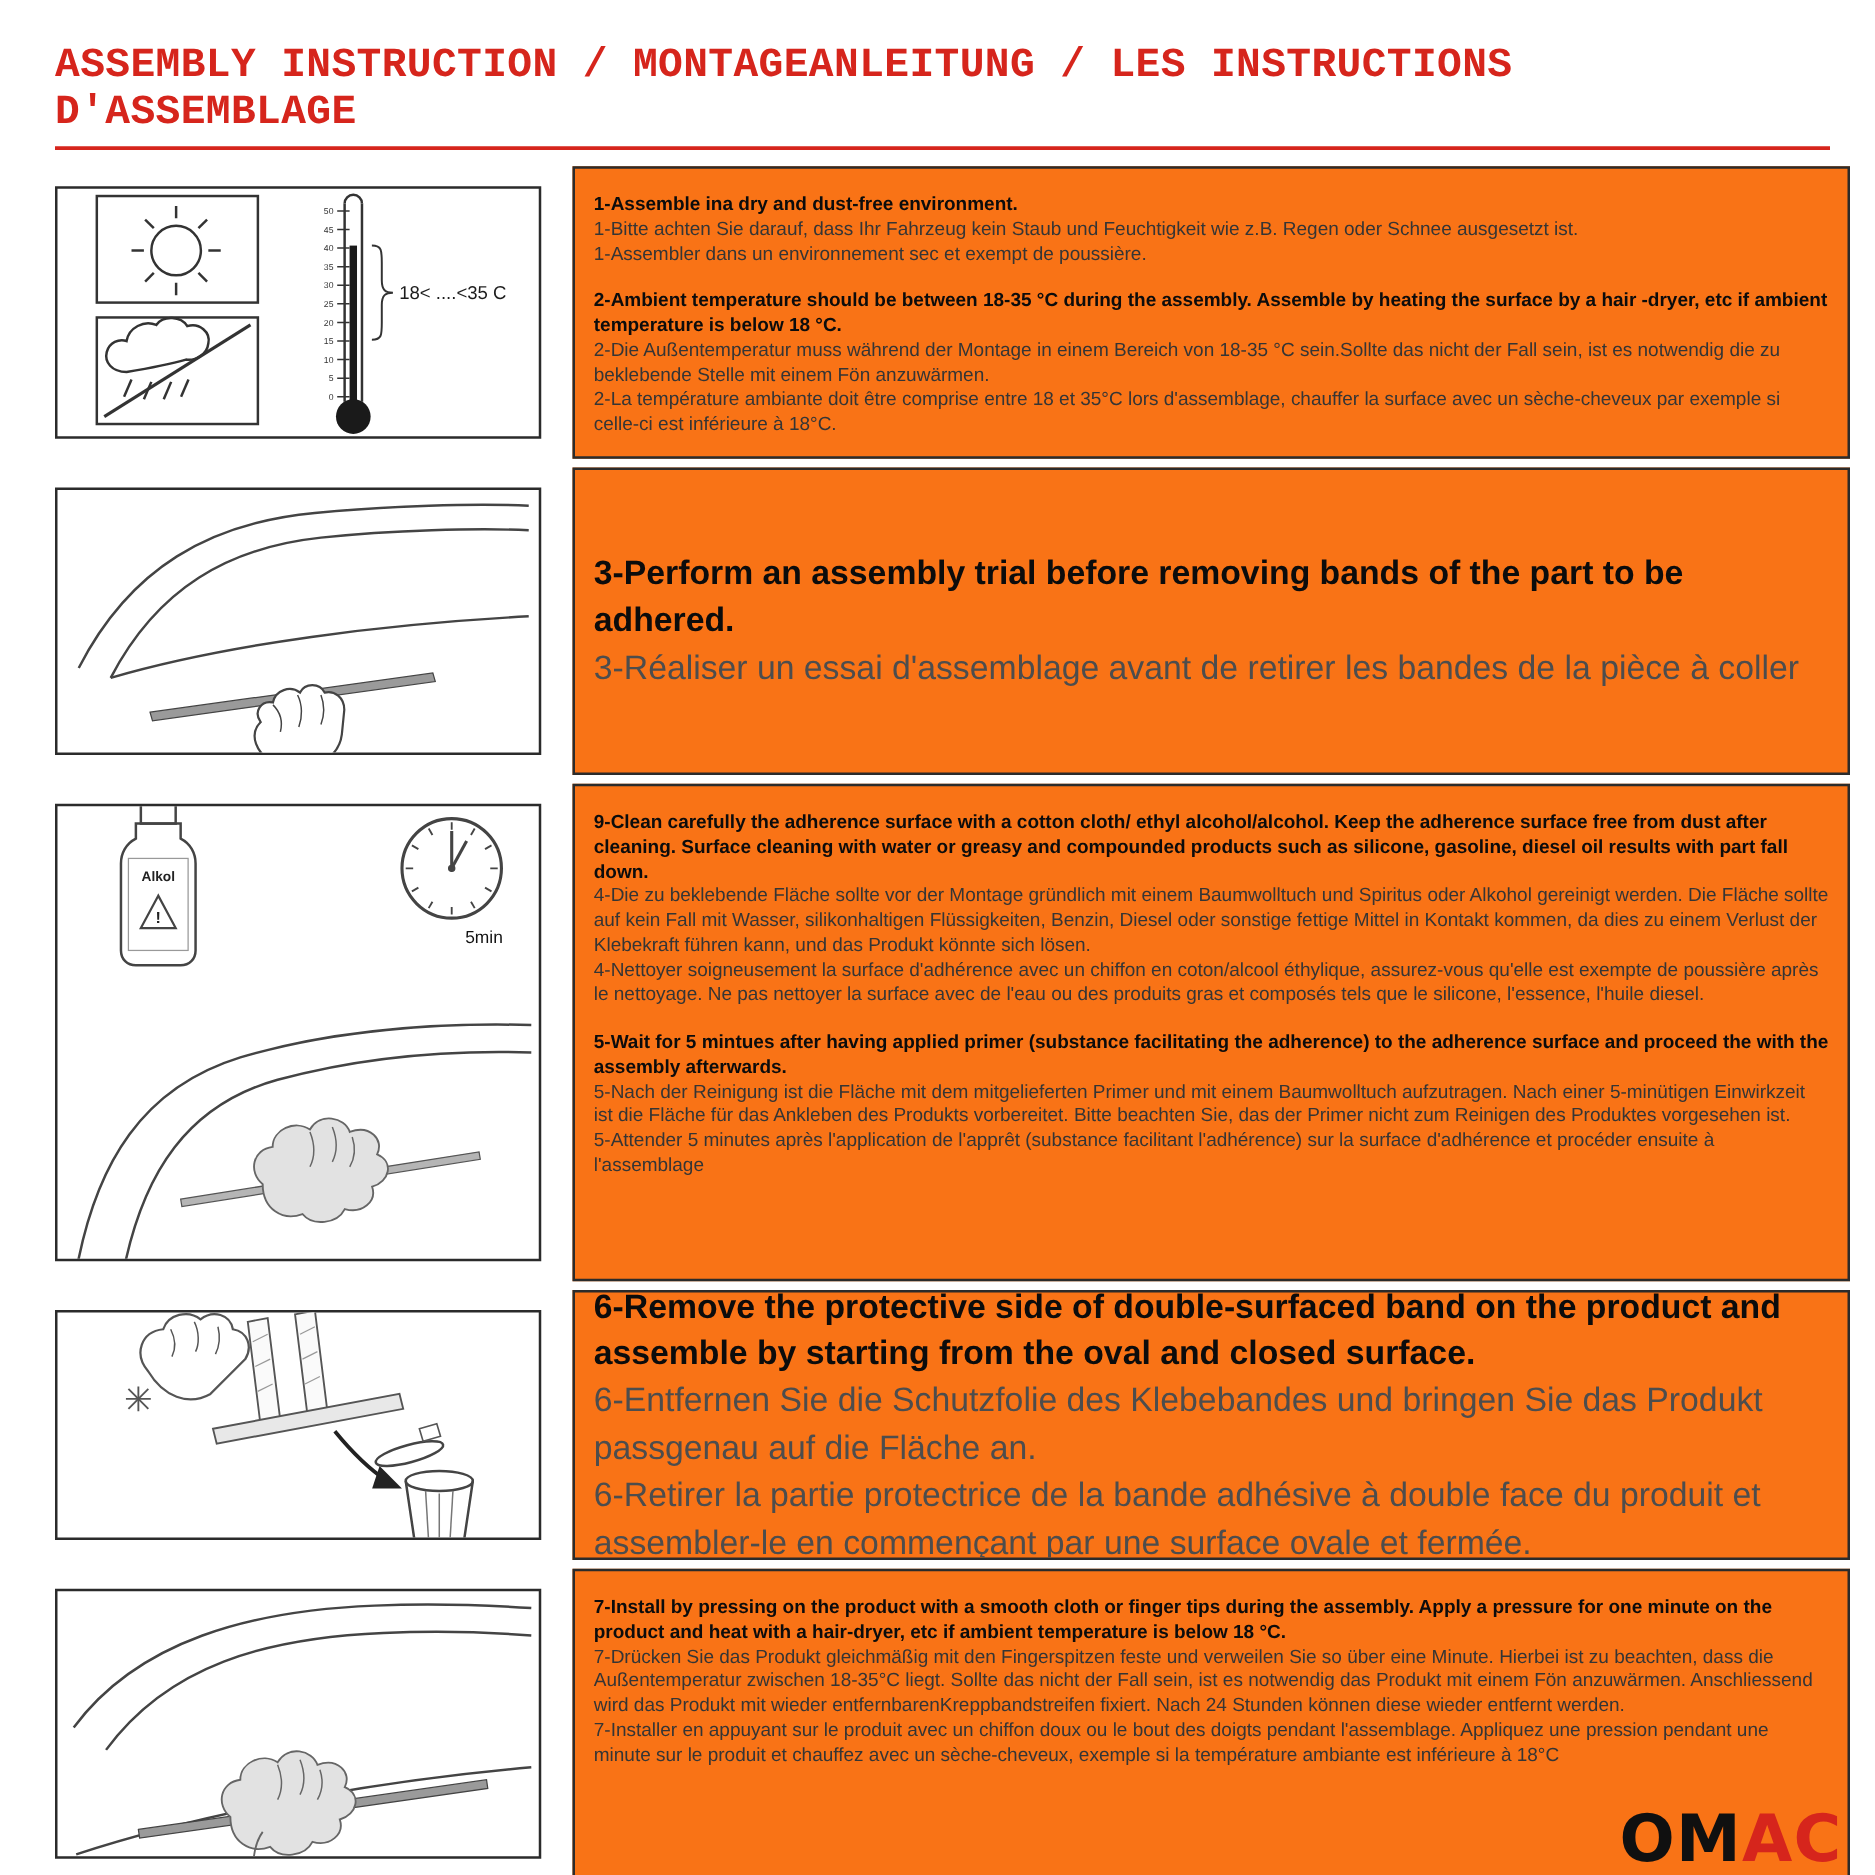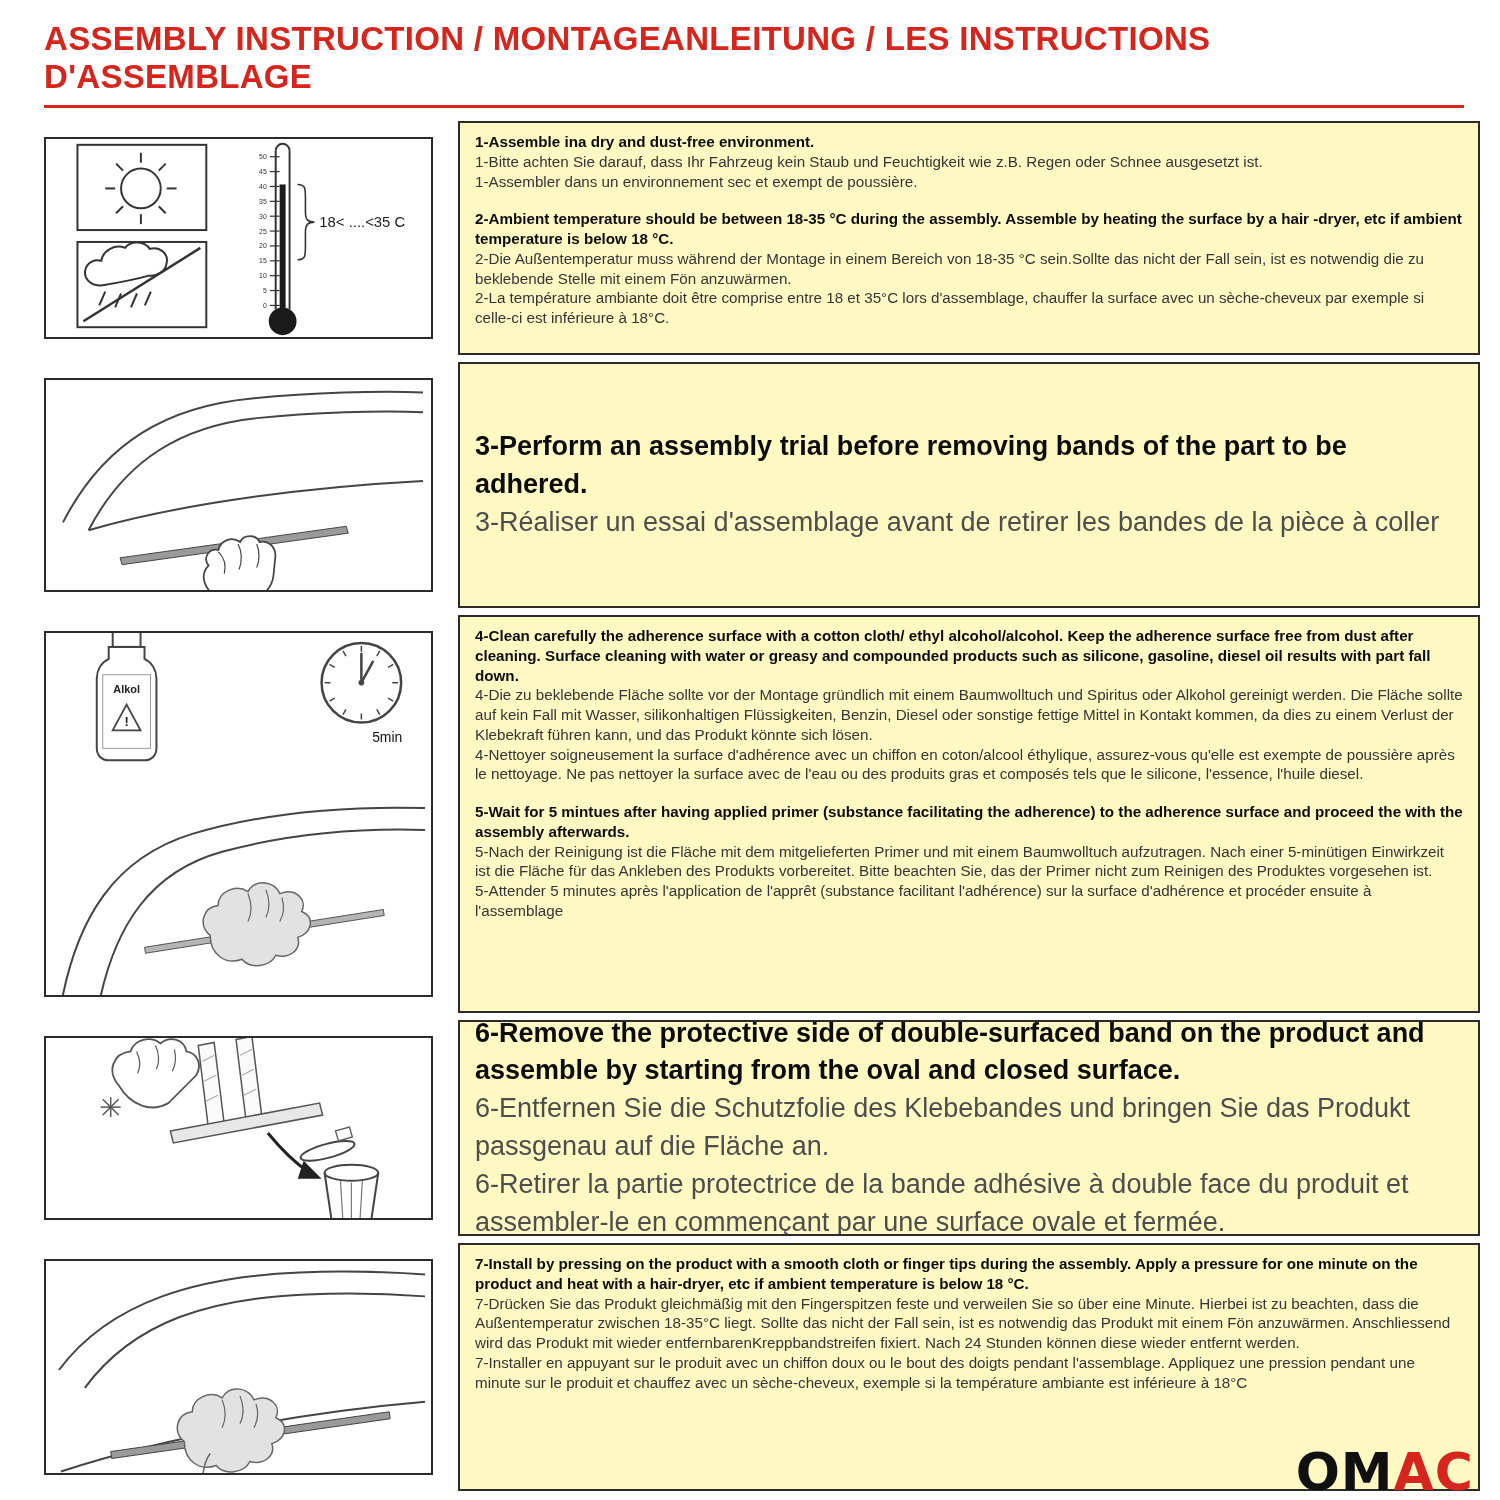--- a/index.html
+++ b/index.html
@@ -7,32 +7,33 @@
     --line:#2b2b2b;
   }
   html,body{margin:0;padding:0}
   body{
     width:1500px;height:1500px;position:relative;overflow:hidden;
     background:#ffffff;color:#222;
     font-family:"Liberation Sans",sans-serif;
   }
   .page{padding:10px 20px 0 28px}
   .title{
-    margin:10px 16px 0;
+    margin:24px 16px 0;
     font-size:33px;font-weight:800;letter-spacing:.3px;
     color:var(--red);
+    font-family:Liberation Mono, monospace;
   }
   .title-rule{height:3px;background:var(--red);margin:9px 16px 13px}
   .row{display:flex;gap:9px;margin-bottom:7px;align-items:stretch}
   .fig{
     flex:0 0 385px;margin:16px;border:2px solid var(--line);
     display:flex;align-items:center;justify-content:flex-end;
     background:#fff;overflow:hidden;
   }
-  .txt{flex:1;border:2px solid var(--line);padding:9px 15px;overflow:hidden;background:#fef9c3}
+  .txt{flex:1;border:2px solid var(--line);padding:19px 15px;overflow:hidden;background:#f97316}
   .txt.center{display:flex;flex-direction:column;justify-content:center}
   .group + .group{margin-top:18px}
   .txt p{margin:0;color:#353535}
   .txt p.en{color:#0c0c0c;font-weight:bold}
   .small p{font-size:15.2px;line-height:1.3}
   .large p{font-size:27px;line-height:1.4;color:#4d4d4d;max-width:1000px}
   .large p.en{max-width:1010px}
   .r1{height:234px}.r2{height:246px}.r3{height:398px}.r4{height:216px}.r5{height:248px}
   .logo{
     position:absolute;right:26px;bottom:2px;line-height:1;
@@ -193,21 +194,21 @@
         <g>
           <path d="M158,318 C146,308 150,290 166,288 C166,274 184,266 196,274 C204,260 224,264 228,276 C244,270 256,282 250,294 C264,300 260,316 246,320 C250,332 238,342 224,338 C218,350 198,352 190,342 C174,348 158,338 158,318 Z" fill="#e2e2e2" stroke="#666" stroke-width="1.5"></path>
           <path d="M196,276 C200,286 200,296 196,304" stroke="#666" stroke-width="1.2" fill="none"></path>
           <path d="M214,272 C218,282 218,292 214,300" stroke="#666" stroke-width="1.2" fill="none"></path>
           <path d="M230,280 C233,289 232,297 228,304" stroke="#666" stroke-width="1.2" fill="none"></path>
         </g>
       </svg>
     </figure>
     <div class="txt small">
       <div class="group">
-        <p class="en">4-Clean carefully the adherence surface with a cotton cloth/ ethyl alcohol/alcohol. Keep the adherence surface free from dust after cleaning. Surface cleaning with water or greasy and compounded products such as silicone, gasoline, diesel oil results with part fall down.</p>
+        <p class="en">9-Clean carefully the adherence surface with a cotton cloth/ ethyl alcohol/alcohol. Keep the adherence surface free from dust after cleaning. Surface cleaning with water or greasy and compounded products such as silicone, gasoline, diesel oil results with part fall down.</p>
         <p>4-Die zu beklebende Fläche sollte vor der Montage gründlich mit einem Baumwolltuch und Spiritus oder Alkohol gereinigt werden. Die Fläche sollte auf kein Fall mit Wasser, silikonhaltigen Flüssigkeiten, Benzin, Diesel oder sonstige fettige Mittel in Kontakt kommen, da dies zu einem Verlust der Klebekraft führen kann, und das Produkt könnte sich lösen.</p>
         <p>4-Nettoyer soigneusement la surface d'adhérence avec un chiffon en coton/alcool éthylique, assurez-vous qu'elle est exempte de poussière après le nettoyage. Ne pas nettoyer la surface avec de l'eau ou des produits gras et composés tels que le silicone, l'essence, l'huile diesel.</p>
       </div>
       <div class="group">
         <p class="en">5-Wait for 5 mintues after having applied primer (substance facilitating the adherence) to the adherence surface and proceed the with the assembly afterwards.</p>
         <p>5-Nach der Reinigung ist die Fläche mit dem mitgelieferten Primer und mit einem Baumwolltuch aufzutragen. Nach einer 5-minütigen Einwirkzeit ist die Fläche für das Ankleben des Produkts vorbereitet. Bitte beachten Sie, das der Primer nicht zum Reinigen des Produktes vorgesehen ist.</p>
         <p>5-Attender 5 minutes après l'application de l'apprêt (substance facilitant l'adhérence) sur la surface d'adhérence et procéder ensuite à l'assemblage</p>
       </div>
     </div>
   </section>

